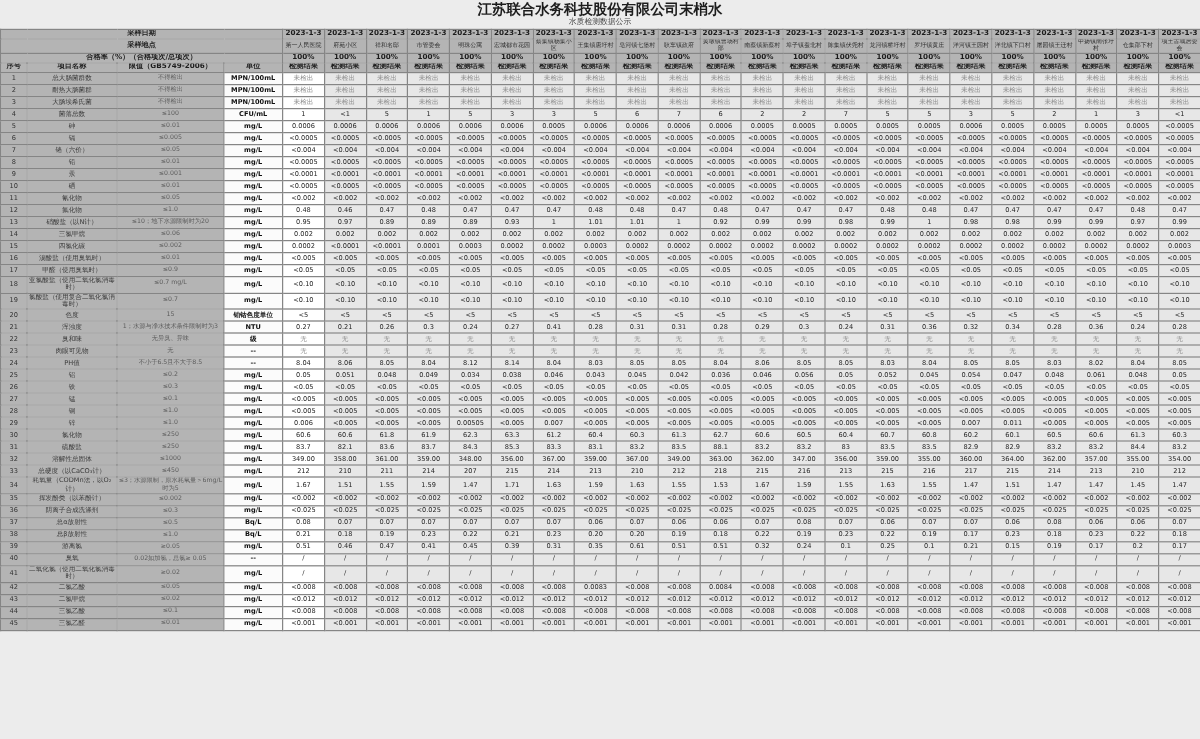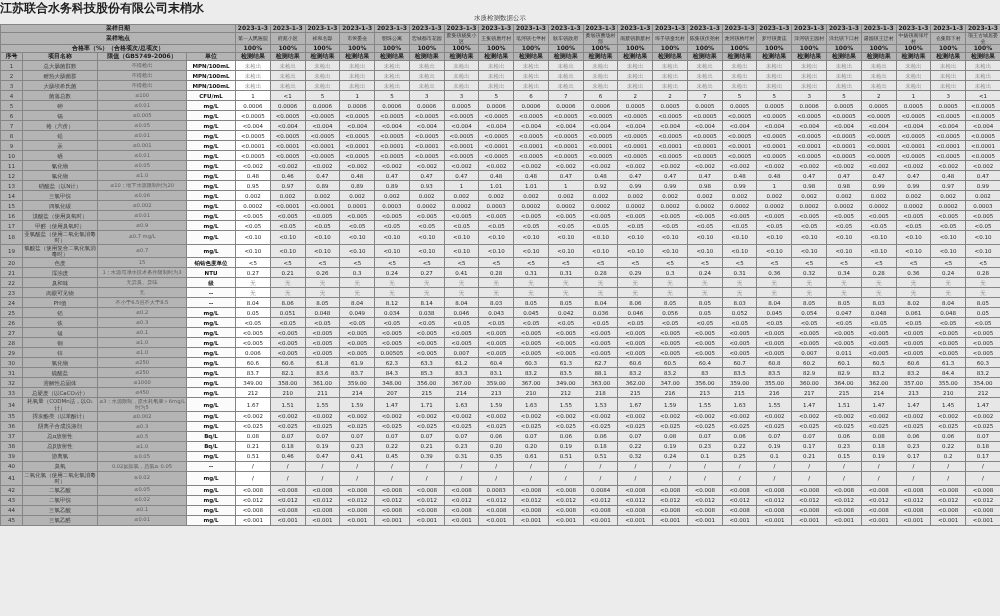--- a/index.html
+++ b/index.html
@@ -1,21 +1,21 @@
 <!DOCTYPE html>
 <html><head>
 <meta charset="utf-8">
 <style>
   html,body{margin:0;padding:0;}
   body{
     width:1000px;height:616px;overflow:hidden;
     background:#ececec;
     font-family:"DejaVu Sans","Liberation Sans",sans-serif;
   }
-  .title{ font-size:12px;font-weight:bold;color:#1d1d1d;padding-top:2px;line-height:1.1; }
+  .title{ text-align:center;font-size:12px;font-weight:bold;color:#1d1d1d;padding-top:2px;line-height:1.1; }
   .subtitle{ text-align:center;font-size:6.5px;color:#4a4a4a;line-height:1.2;margin-bottom:1px; }
   table{ width:1000px;table-layout:fixed;border-collapse:collapse; }
   th,td{
     border:1px solid #858585;
     text-align:center;vertical-align:middle;
     padding:0;overflow:hidden;
     line-height:1.15;
   }
   .hdr{ background:#b4b4b4;font-size:6px;font-weight:bold;color:#1c1c1c; }
   .site{ background:#b4b4b4;font-size:5px;font-weight:normal;color:#2e2e2e; }

